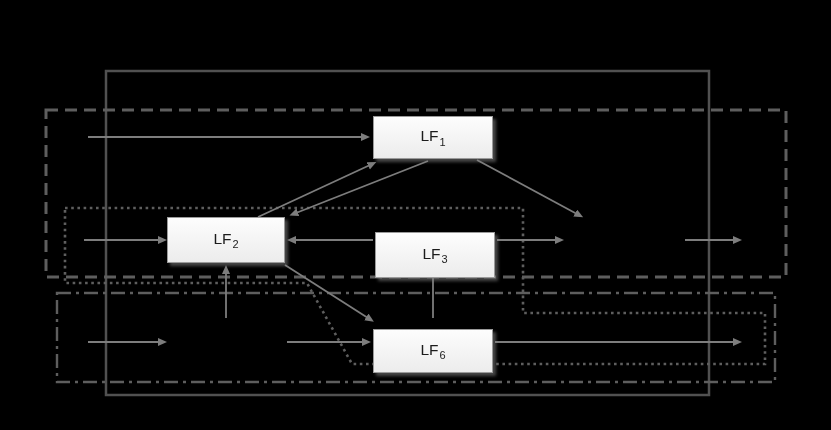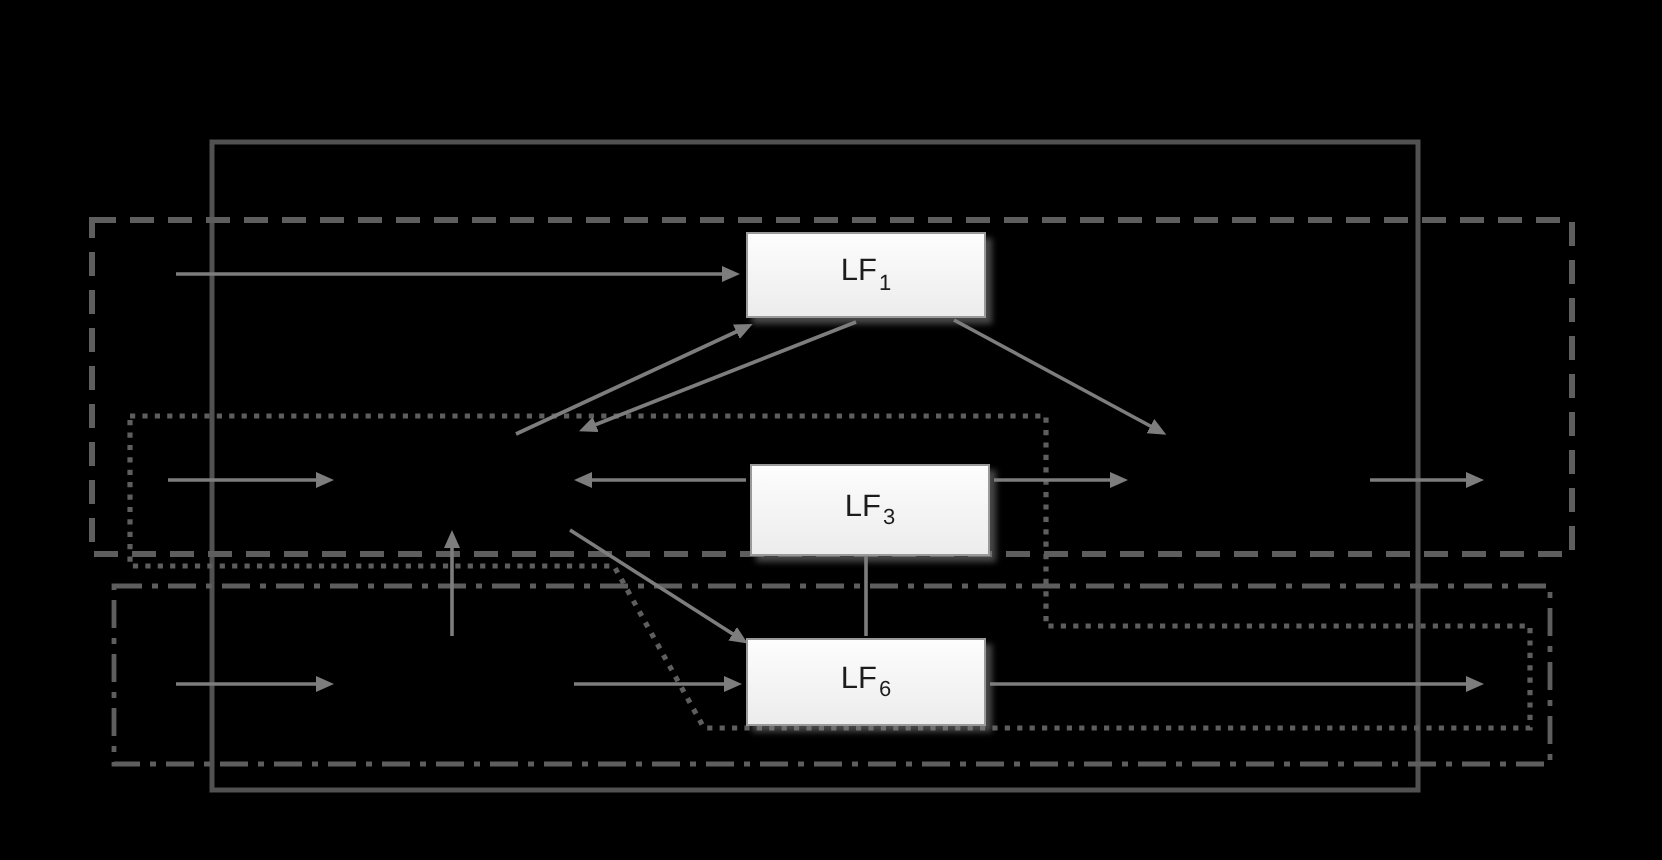--- a/index.html
+++ b/index.html
@@ -65,20 +65,23 @@
       <line x1="287" y1="321" x2="364" y2="321" marker-end="url(#arrow)"></line>
       <line x1="285" y1="244" x2="368" y2="297" marker-end="url(#arrow)"></line>
       <line x1="685" y1="219" x2="735" y2="219" marker-end="url(#arrow)"></line>
       <line x1="495" y1="321" x2="735" y2="321" marker-end="url(#arrow)"></line>
     </g>
   </svg>
 
   <div class="node" style="left:373px; top:95px;  width:120px; height:43px">
     <span><span>LF</span><sub>1</sub></span>
   </div>
+  <div class="node" style="left:167px; top:196px; width:118px; height:46px">
+    <span><span>LF</span><sub>2</sub></span>
+  </div>
   <div class="node" style="left:375px; top:211px; width:120px; height:46px">
     <span><span>LF</span><sub>3</sub></span>
   </div>
-  <div class="node" style="left:373px; top:298px; width:120px; height:44px">
+  <div class="node" style="left:373px; top:308px; width:120px; height:44px">
     <span><span>LF</span><sub>6</sub></span>
   </div>
 
 </div>
 
 </body></html>

